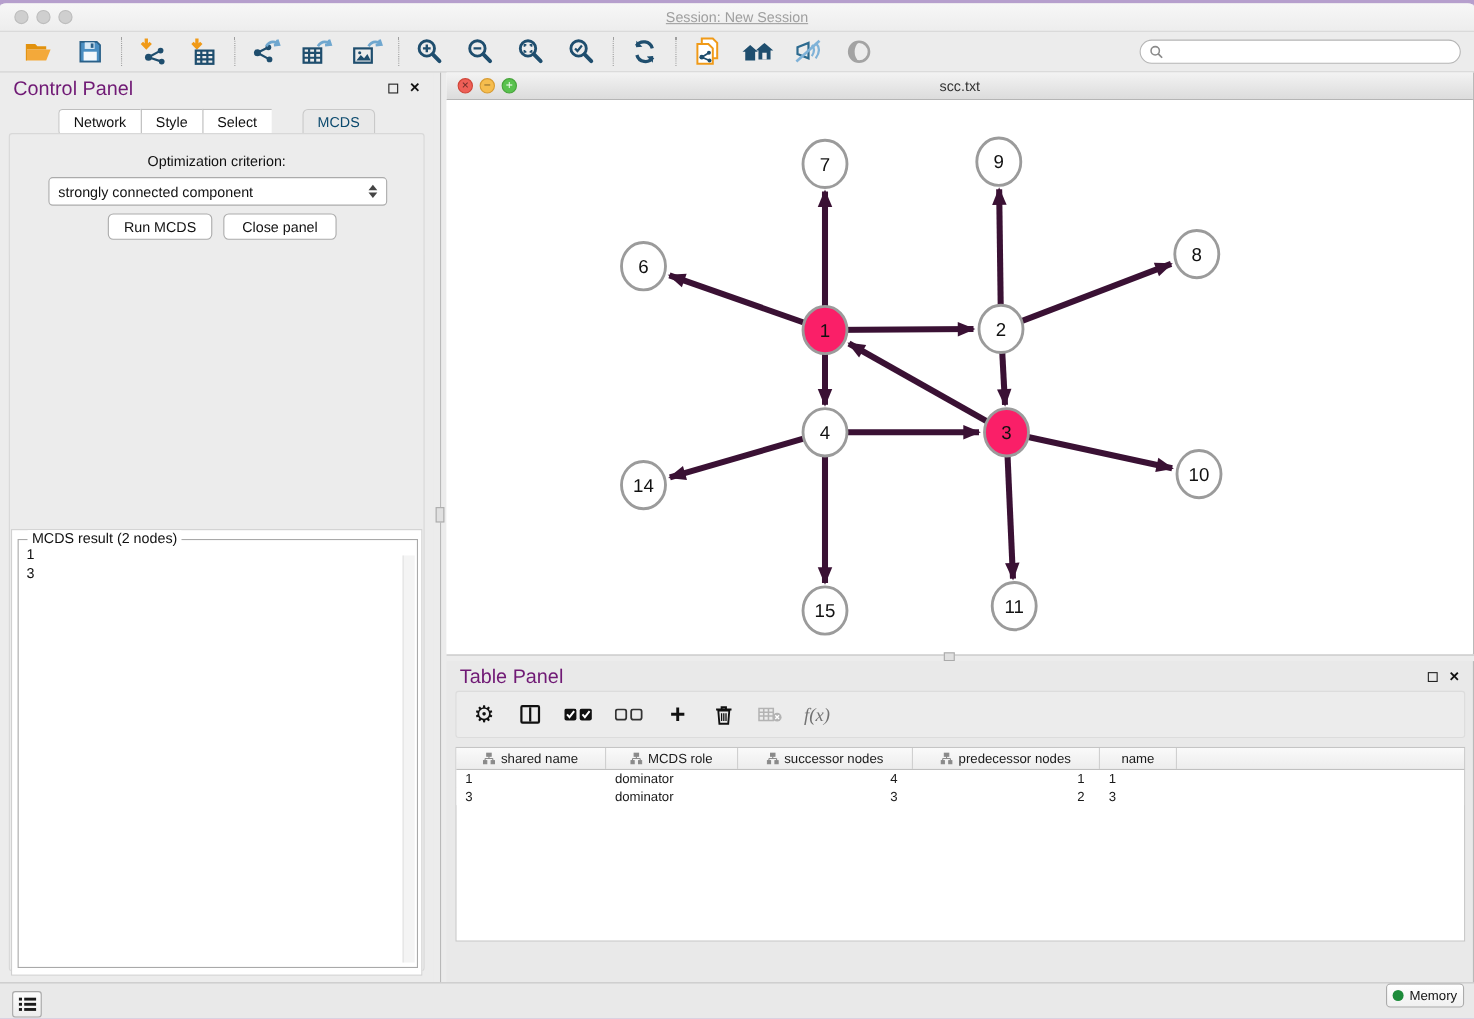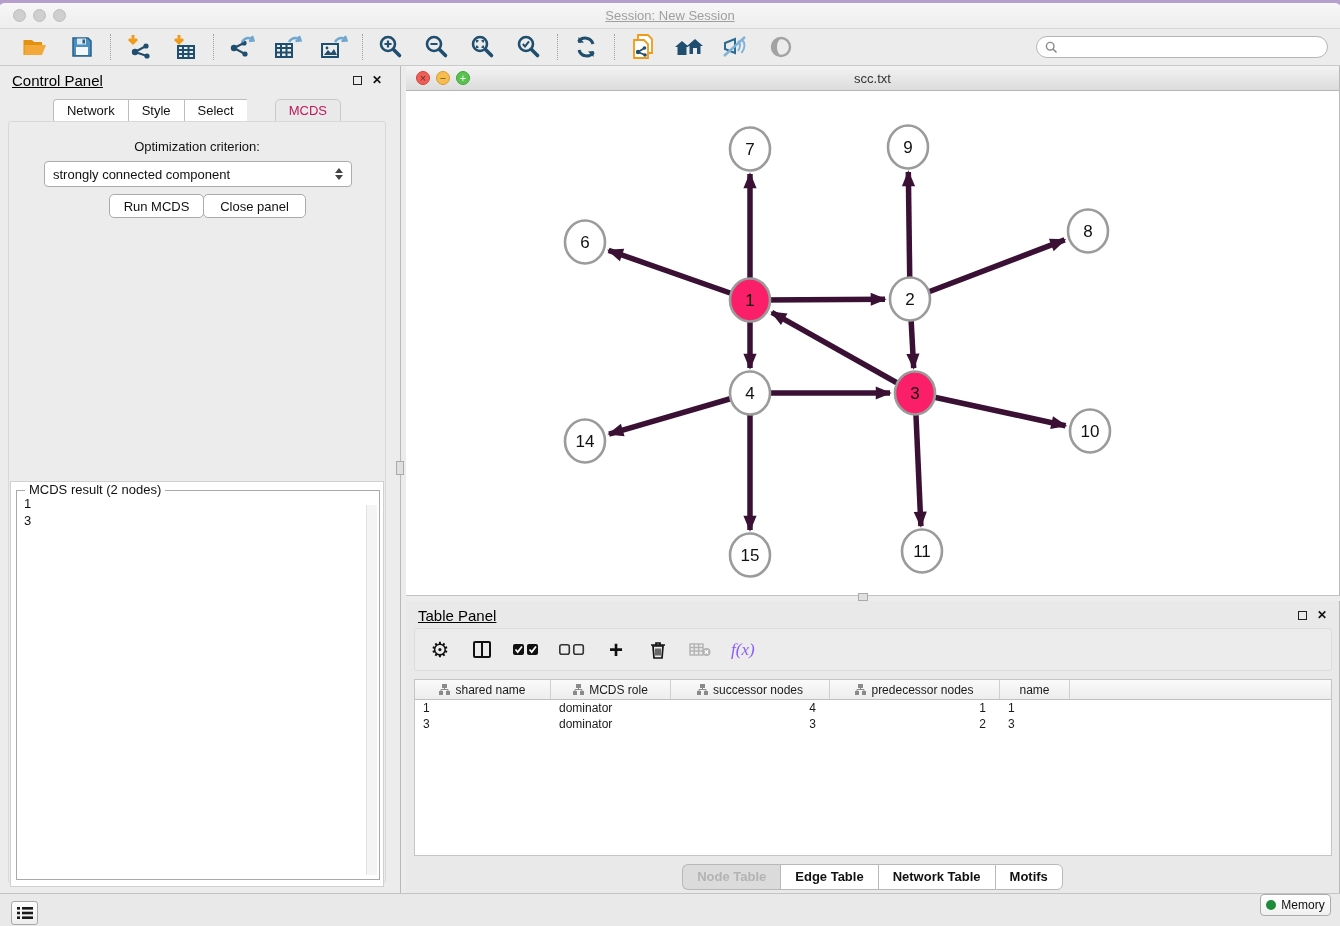--- a/index.html
+++ b/index.html
@@ -15,39 +15,39 @@
   #toolbar { position:absolute; left:0; top:26px; width:100%; height:37px; background:#ececec; border-bottom:1px solid #c9c9c9; display:flex; align-items:center; padding:0 8px; }
   .tb-group { display:flex; align-items:center; gap:14px; padding:0 12px; }
   .tb-sep { width:0; height:26px; border-left:1px dotted #9f9f9f; }
   .tb-btn { width:32px; height:28px; display:flex; align-items:center; justify-content:center; cursor:default; }
   #search-wrap { margin-left:auto; margin-right:4px; width:292px; height:22px; background:#fff; border:1px solid #b5b5b5; border-radius:11px; display:flex; align-items:center; padding:0 8px; }
   #search-input { border:none; outline:none; flex:1; font-size:12px; font-family:"Liberation Sans",sans-serif; background:transparent; margin-left:5px; }
 
   
   #control-panel { position:absolute; left:0; top:63px; width:394px; height:827px; background:#ececec; }
   .panel-header { height:28px; display:flex; align-items:center; padding:0 12px; }
-  .panel-title { font-size:15px; color:#000000;text-decoration:underline; }
+  .panel-title { font-size:18px; color:#701a75; }
   .panel-header .hdr-icons { margin-left:auto; display:flex; gap:10px; align-items:center; }
   .float-icon { width:9px; height:9px; border:1.5px solid #222; background:transparent; }
   .close-icon { font-size:12px; font-weight:bold; color:#111; line-height:1; }
 
   #control-tabs { position:absolute; left:0; top:33px; width:100%; display:flex; justify-content:center; }
   .ctab { font-size:13px; padding:3px 13px 4px; background:#fff; border:1px solid #bdbdbd; border-right:none; color:#111; }
   .ctab:first-child { border-radius:4px 0 0 4px; }
   .ctab:last-child { border-right:1px solid #c6c6c6; border-radius:0 6px 0 0; }
-  .ctab.sel { background:#e9e9e9; color:#be185d; border-color:#c9c9c9; border-radius:5px 5px 0 0;margin-left:28px; }
+  .ctab.sel { background:#e9e9e9; color:#0c4a6e; border-color:#c9c9c9; border-radius:5px 5px 0 0;margin-left:28px; }
 
   #mcds-content { position:absolute; left:8px; top:55px; width:378px; height:762px; background:#ececec; border:1px solid #d8d8d8; border-radius:3px; }
   #opt-label { position:absolute; top:73px; width:100%; text-align:center; font-size:13px; color:#111; }
   #criterion-select { position:absolute; left:44px; top:95px; width:308px; height:23px; background:#fff; border:1px solid #ababab; border-radius:4px; display:flex; align-items:center; font-size:13px; padding:12px 8px; color:#111; }
   #criterion-select .stepper { margin-left:auto; display:flex; flex-direction:column; gap:2px; align-items:center; }
   .tri-up { width:0;height:0;border-left:4px solid transparent;border-right:4px solid transparent;border-bottom:5px solid #444; }
   .tri-dn { width:0;height:0;border-left:4px solid transparent;border-right:4px solid transparent;border-top:5px solid #444; }
   .cp-btn { position:absolute; top:128px; height:24px; background:#fff; border:1px solid #ababab; border-radius:5px; font-size:13px; color:#111; display:flex; align-items:center; justify-content:center; font-family:"Liberation Sans",sans-serif; }
-  #run-btn { left:109px; width:95px; }
+  #run-btn { left:98px; width:95px; }
   #closepanel-btn { left:203px; width:103px; }
 
   #result-wrap { position:absolute; left:10px; top:415px; width:374px; height:406px; background:#fff; border:1px solid #d0d0d0; }
   #result-box { position:absolute; left:5px; top:8px; width:364px; height:390px; border:1px solid #a9a9a9; background:#fff;padding-left:30px; }
   #result-legend { position:absolute; left:8px; top:-9px; background:#fff; padding:0 4px; font-size:13px; color:#111; }
   #result-list { position:absolute; left:2px; top:4px; right:16px; bottom:2px; font-size:13px; color:#111; line-height:17px; padding-left:5px; }
   #result-scroll { position:absolute; right:2px; top:14px; width:11px; bottom:4px; background:#f4f4f4; border-left:1px solid #e2e2e2; }
 
   
   #v-divider { position:absolute; left:394px; top:63px; width:12px; height:827px; background:#ececec; }
@@ -66,21 +66,21 @@
   #h-divider .handle { position:absolute; left:452px; top:-3px; width:10px; height:8px; background:#e0e0e0; border:1px solid #aaa; }
 
   
   #table-panel { position:absolute; left:406px; top:598px; width:934px; height:292px; background:#e9e9e9; border-right:1px solid #b9b9b9; }
   #tp-toolbar { position:absolute; left:8px; top:27px; width:918px; height:43px; background:#ececec; border:1px solid #dcdcdc; border-radius:3px; display:flex; align-items:center; gap:20px; padding:0 14px; }
   .tp-icon { display:flex; align-items:center; justify-content:center; min-width:22px; height:26px; color:#111; }
   .gear-glyph { font-size:21px; line-height:1; }
   .cols-box { width:18px; height:17px; border:2px solid #111; border-radius:2px; position:relative; }
   .cols-box::after { content:""; position:absolute; left:6px; top:0; width:2px; height:13px; background:#111; }
   .plus-glyph { font-size:24px; font-weight:bold; line-height:1; }
-  .fx-glyph { font-family:"Liberation Serif",serif; font-style:italic; font-size:17px; color:#8b5cf6; }
+  .fx-glyph { font-family:"Liberation Serif",serif; font-style:italic; font-size:17px; color:#737373; }
 
   #tp-table { position:absolute; left:8px; top:78px; width:918px; height:177px; background:#fff; border:1px solid #c5c5c5; }
   .t-header { display:flex; height:20px; background:linear-gradient(#fafafa,#ededed); border-bottom:1px solid #c0c0c0; }
   .t-hcell { display:flex; align-items:center; justify-content:center; gap:5px; font-size:12px; color:#1a1a1a; border-right:1px solid #d0d0d0; overflow:hidden; }
   .t-hcell:last-child { border-right:none; }
   .t-row { display:flex; height:16px; background:#fff; }
   .t-cell { font-size:12px; color:#1a1a1a; padding:0 8px; line-height:16px; overflow:hidden; white-space:nowrap; }
   .w0{width:136px;} .w1{width:120px;} .w2{width:159px;} .w3{width:170px;} .w4{width:70px;} .wf{flex:1;}
   .al{text-align:left;} .ar{text-align:right; padding-right:14px;}
 
@@ -496,26 +496,20 @@
           </div>
           <div class="t-row">
             <div class="t-cell w0 al">3</div>
             <div class="t-cell w1 al">dominator</div>
             <div class="t-cell w2 ar">3</div>
             <div class="t-cell w3 ar">2</div>
             <div class="t-cell w4 al">3</div>
           </div>
         </div>
     </div>
-    <div id="tp-tabs">
-        <div class="ttab sel">Node Table</div>
-        <div class="ttab">Edge Table</div>
-        <div class="ttab">Network Table</div>
-        <div class="ttab">Motifs</div>
-      </div>
   </div>
 
   <div id="statusbar">
     <div id="list-btn">
       <svg width="16" height="14" viewBox="0 0 16 14">
           <g fill="#1a1a1a">
             <rect x="0" y="1" width="3" height="2.6"></rect>
             <rect x="5" y="1" width="11" height="2.6"></rect>
             <rect x="0" y="5.7" width="3" height="2.6"></rect>
             <rect x="5" y="5.7" width="11" height="2.6"></rect>

